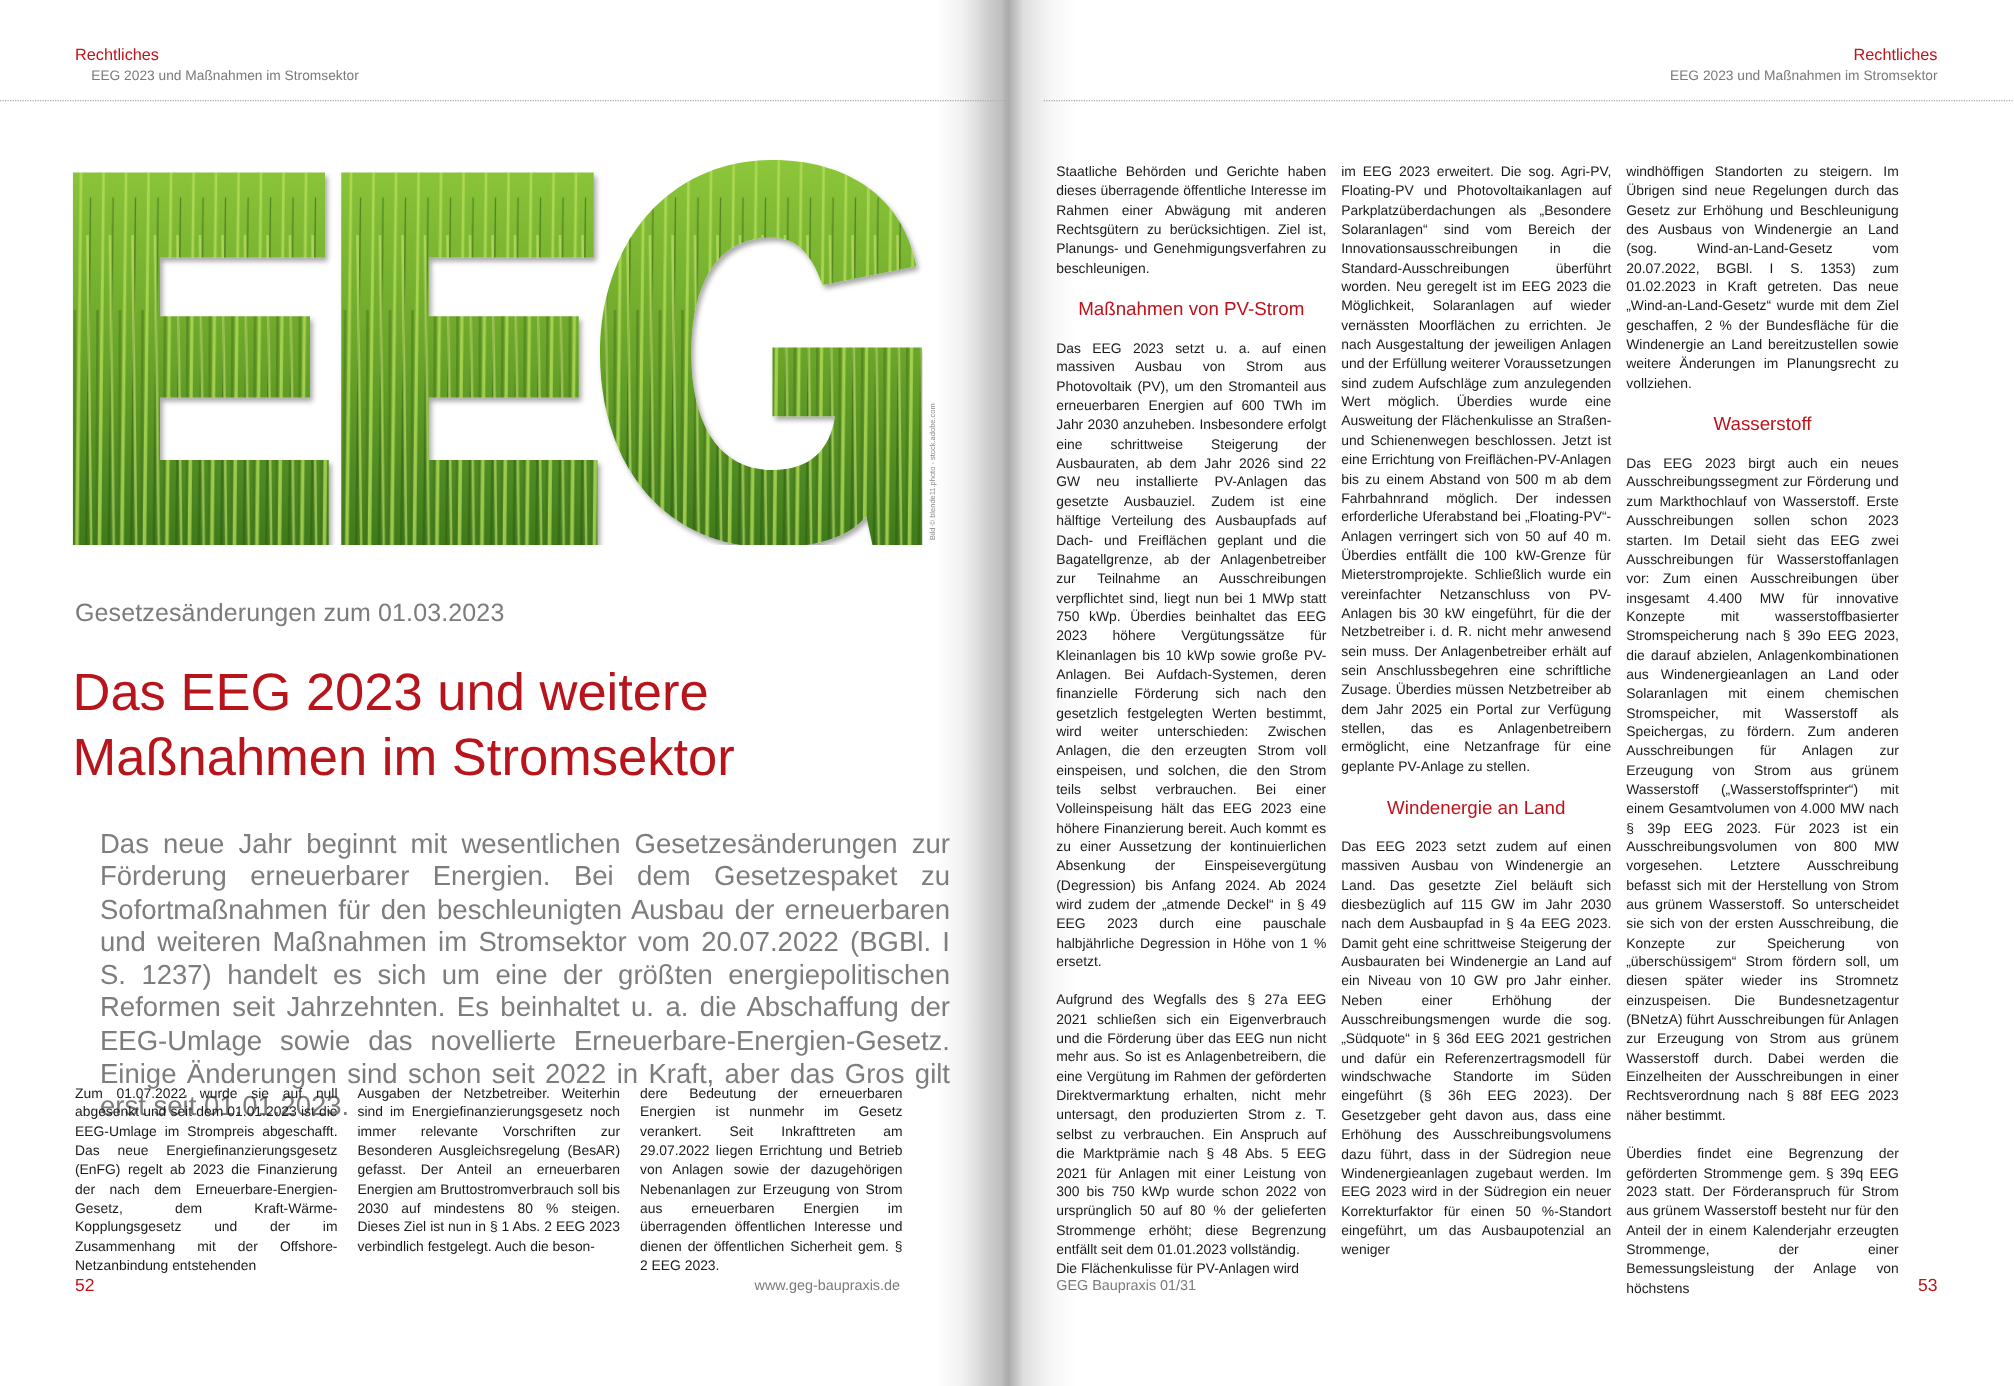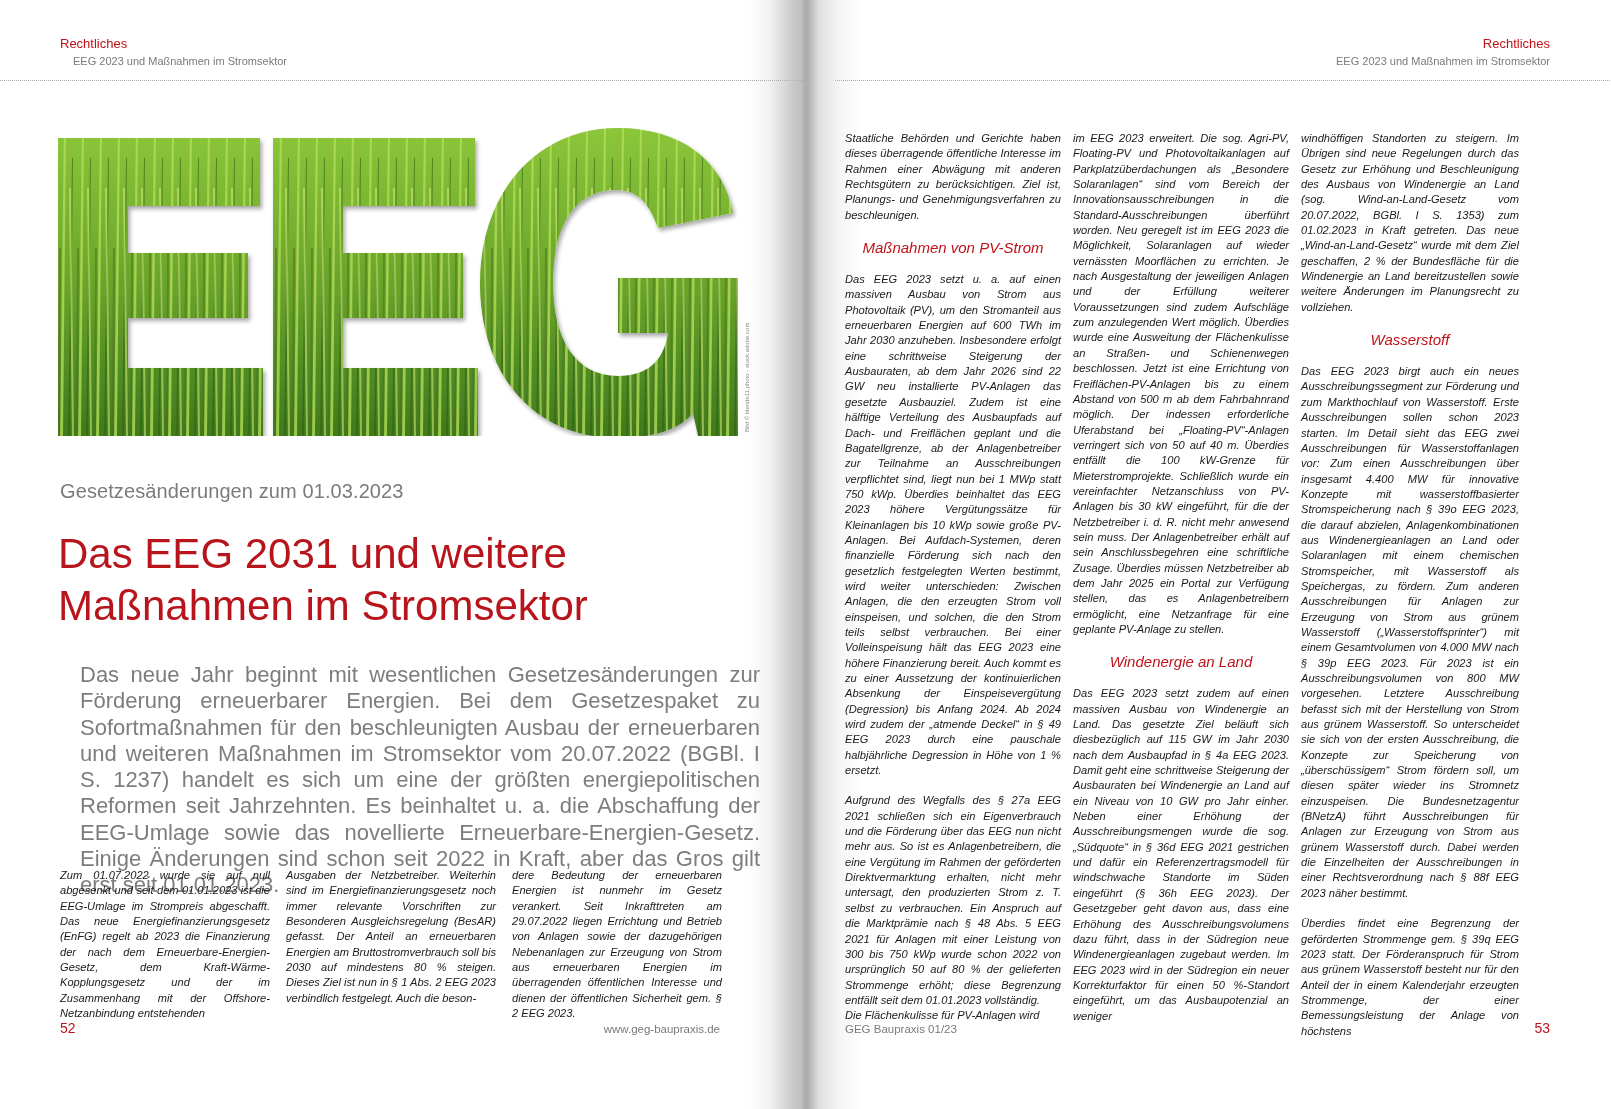--- a/index.html
+++ b/index.html
@@ -24,21 +24,21 @@
   .hero { position: absolute; left: 58px; top: 128px; width: 680px; height: 308px; }
   .hero svg { width: 100%; height: 100%; display: block; }
   .credit { position: absolute; left: 742px; top: 312px; width: 12px; height: 120px; }
   .credit span { position: absolute; left: 0; bottom: 0; transform: rotate(-90deg); transform-origin: left bottom;
     font-size: 6px; color: #888; white-space: nowrap; display: block; margin-left: 8px; }
 
   .kicker { position: absolute; left: 60px; top: 480px; font-size: 20px; color: #7b7b7b; letter-spacing: 0.1px; }
   .headline { position: absolute; left: 58px; top: 528px; width: 700px; font-size: 42px; line-height: 52px; color: #b8141c; font-weight: normal; }
   .lead { position: absolute; left: 60px; top: 662px; width: 680px; font-size: 22px; line-height: 26.3px; color: #7d7d7d; text-align: justify; margin-left: 20px; }
 
-  .col { position: absolute; font-size: 11.1px; line-height: 15.35px; color: #1a1a1a; text-align: justify; hyphens: manual; font-style: italic; }
+  .col { position: absolute; font-size: 11.1px; line-height: 15.35px; color: #1a1a1a; text-align: justify; hyphens: manual; }
   .col p { margin-bottom: 15px; }
   .col p.tight { margin-bottom: 0; }
   .col h3 { color: #c0121a; font-weight: normal; font-size: 15px; line-height: 20px; text-align: center; margin: 6px 0 14px 0; }
 
   .left .c1 { left: 60px; top: 868px; width: 210px; }
   .left .c2 { left: 286px; top: 868px; width: 210px; }
   .left .c3 { left: 512px; top: 868px; width: 210px; }
   .right .r1 { left: 40px; top: 131px; width: 216px; }
   .right .r2 { left: 268px; top: 131px; width: 216px; }
   .right .r3 { left: 496px; top: 131px; width: 218px; }
@@ -90,21 +90,21 @@
           <rect x="0" y="0" width="680" height="308" fill="url(#blades)" clip-path="url(#eegclip)"></rect>
         </g>
       </svg>
     </div>
     <div class="credit">
       <span>Bild © blende11.photo - stock.adobe.com</span>
     </div>
 
     <div class="kicker">Gesetzesänderungen zum 01.03.2023</div>
     <h1 class="headline">
-      <span>Das EEG 2031 und weitere</span><br>
+      <span>Das EEG 2023 und weitere</span><br>
       <span>Maßnahmen im Stromsektor</span>
     </h1>
     <p class="lead">Das neue Jahr beginnt mit wesentlichen Gesetzesänderungen zur Förderung erneuerbarer Energien. Bei dem Gesetzespaket zu Sofortmaßnahmen für den beschleunigten Ausbau der erneuerbaren und weiteren Maßnahmen im Stromsektor vom 20.07.2022 (BGBl. I S. 1237) handelt es sich um eine der größten energiepolitischen Reformen seit Jahrzehnten. Es beinhaltet u. a. die Abschaffung der EEG-Umlage sowie das novellierte Erneuerbare-Energien-Gesetz. Einige Änderungen sind schon seit 2022 in Kraft, aber das Gros gilt erst seit 01.01.2023.</p>
 
     <div class="col c1">
       <p class="tight">Zum 01.07.2022 wurde sie auf null abgesenkt und seit dem 01.01.2023 ist die EEG-Umlage im Strompreis abgeschafft. Das neue Energiefinanzierungsgesetz (EnFG) regelt ab 2023 die Finanzierung der nach dem Erneuerbare-Energien-Gesetz, dem Kraft-Wärme-Kopplungsgesetz und der im Zusammenhang mit der Offshore-Netzanbindung entstehenden</p>
     </div>
     <div class="col c2">
       <p class="tight">Ausgaben der Netzbetreiber. Weiterhin sind im Energiefinanzierungsgesetz noch immer relevante Vorschriften zur Besonderen Ausgleichsregelung (BesAR) gefasst. Der Anteil an erneuerbaren Energien am Bruttostromverbrauch soll bis 2030 auf mindestens 80 % steigen. Dieses Ziel ist nun in § 1 Abs. 2 EEG 2023 verbindlich festgelegt. Auch die beson-</p>
     </div>
@@ -135,18 +135,18 @@
       <h3>Windenergie an Land</h3>
       <p class="tight">Das EEG 2023 setzt zudem auf einen massiven Ausbau von Windenergie an Land. Das gesetzte Ziel beläuft sich diesbezüglich auf 115 GW im Jahr 2030 nach dem Ausbaupfad in § 4a EEG 2023. Damit geht eine schrittweise Steigerung der Ausbauraten bei Windenergie an Land auf ein Niveau von 10 GW pro Jahr einher. Neben einer Erhöhung der Ausschreibungsmengen wurde die sog. „Südquote“ in § 36d EEG 2021 gestrichen und dafür ein Referenzertragsmodell für windschwache Standorte im Süden eingeführt (§ 36h EEG 2023). Der Gesetzgeber geht davon aus, dass eine Erhöhung des Ausschreibungsvolumens dazu führt, dass in der Südregion neue Windenergieanlagen zugebaut werden. Im EEG 2023 wird in der Südregion ein neuer Korrekturfaktor für einen 50 %-Standort eingeführt, um das Ausbaupotenzial an weniger</p>
     </div>
     <div class="col r3">
       <p>windhöffigen Standorten zu steigern. Im Übrigen sind neue Regelungen durch das Gesetz zur Erhöhung und Beschleunigung des Ausbaus von Windenergie an Land (sog. Wind-an-Land-Gesetz vom 20.07.2022, BGBl. I S. 1353) zum 01.02.2023 in Kraft getreten. Das neue „Wind-an-Land-Gesetz“ wurde mit dem Ziel geschaffen, 2 % der Bundesfläche für die Windenergie an Land bereitzustellen sowie weitere Änderungen im Planungsrecht zu vollziehen.</p>
       <h3>Wasserstoff</h3>
       <p>Das EEG 2023 birgt auch ein neues Ausschreibungssegment zur Förderung und zum Markthochlauf von Wasserstoff. Erste Ausschreibungen sollen schon 2023 starten. Im Detail sieht das EEG zwei Ausschreibungen für Wasserstoffanlagen vor: Zum einen Ausschreibungen über insgesamt 4.400 MW für innovative Konzepte mit wasserstoffbasierter Stromspeicherung nach § 39o EEG 2023, die darauf abzielen, Anlagenkombinationen aus Windenergieanlagen an Land oder Solaranlagen mit einem chemischen Stromspeicher, mit Wasserstoff als Speichergas, zu fördern. Zum anderen Ausschreibungen für Anlagen zur Erzeugung von Strom aus grünem Wasserstoff („Wasserstoffsprinter“) mit einem Gesamtvolumen von 4.000 MW nach § 39p EEG 2023. Für 2023 ist ein Ausschreibungsvolumen von 800 MW vorgesehen. Letztere Ausschreibung befasst sich mit der Herstellung von Strom aus grünem Wasserstoff. So unterscheidet sie sich von der ersten Ausschreibung, die Konzepte zur Speicherung von „überschüssigem“ Strom fördern soll, um diesen später wieder ins Stromnetz einzuspeisen. Die Bundesnetzagentur (BNetzA) führt Ausschreibungen für Anlagen zur Erzeugung von Strom aus grünem Wasserstoff durch. Dabei werden die Einzelheiten der Ausschreibungen in einer Rechtsverordnung nach § 88f EEG 2023 näher bestimmt.</p>
       <p class="tight">Überdies findet eine Begrenzung der geförderten Strommenge gem. § 39q EEG 2023 statt. Der Förderanspruch für Strom aus grünem Wasserstoff besteht nur für den Anteil der in einem Kalenderjahr erzeugten Strommenge, der einer Bemessungsleistung der Anlage von höchstens</p>
     </div>
 
-    <div class="footer-text">GEG Baupraxis 01/23</div>
+    <div class="footer-text">GEG Baupraxis 01/31</div>
     <div class="folio">53</div>
   </div>
 
   <div class="gutter"></div>
 </div>
 
 </body></html>

